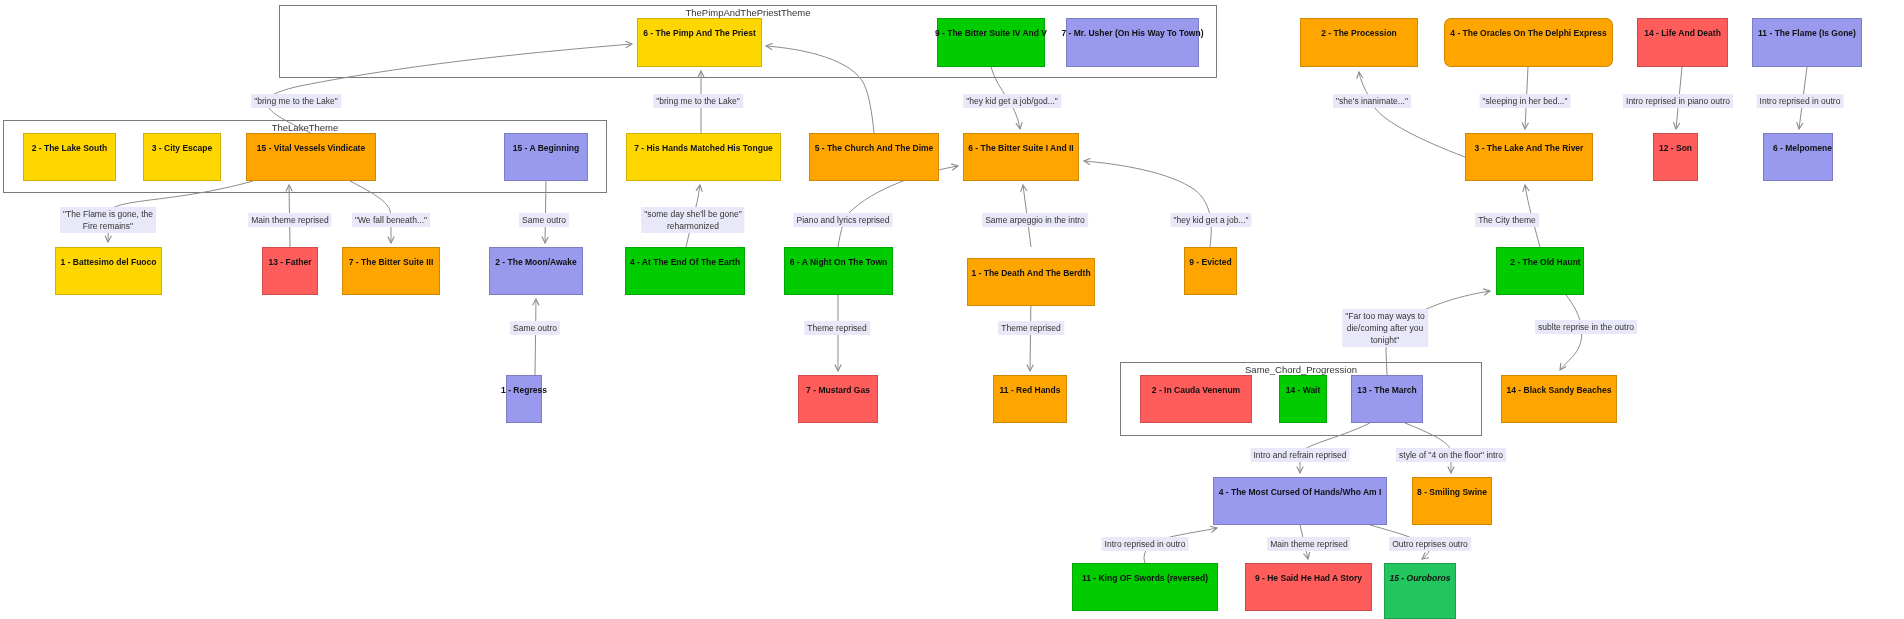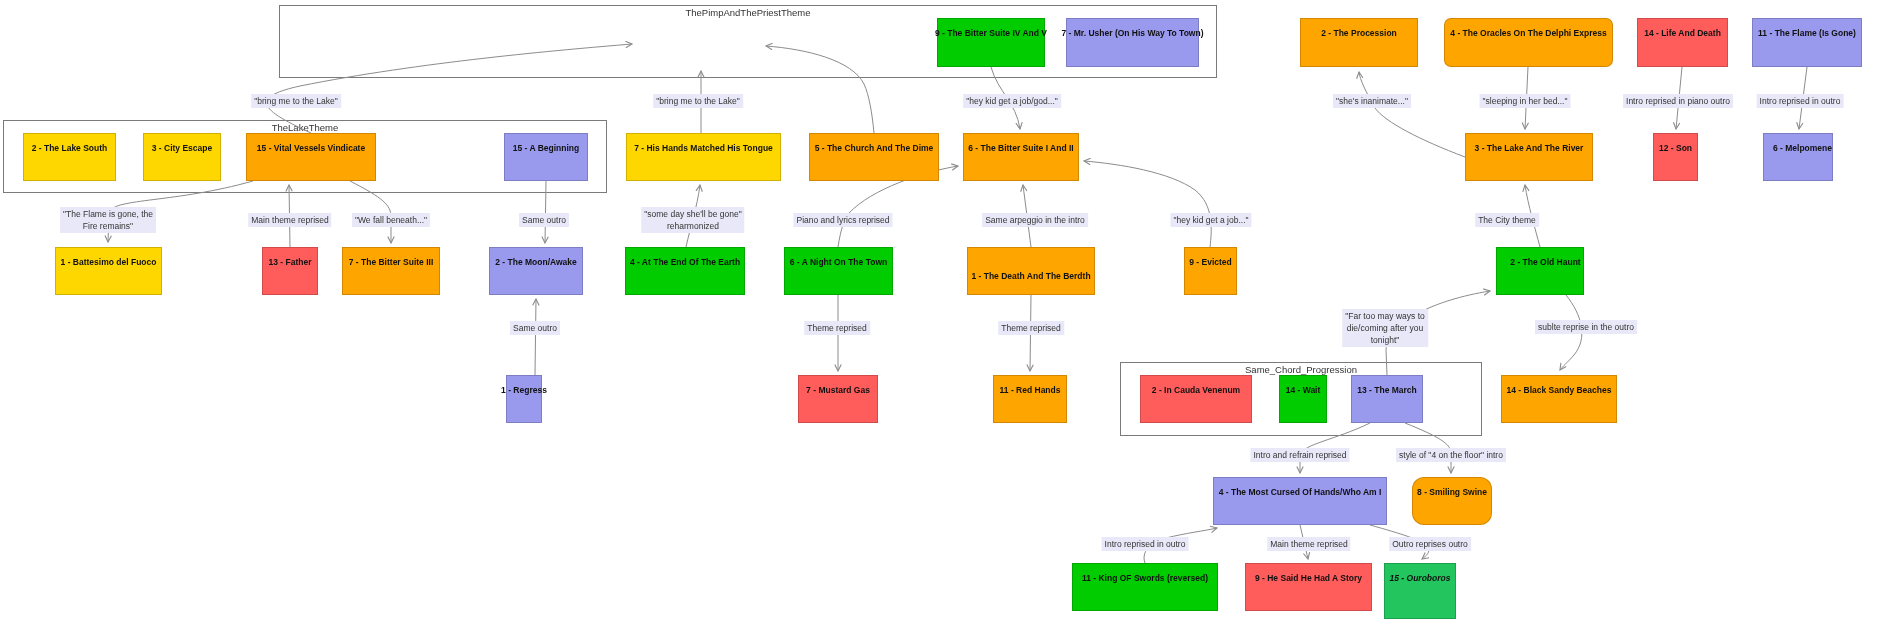--- a/index.html
+++ b/index.html
@@ -146,20 +146,23 @@
     </div>
     <div class="edge-label" style="left: 1145px; top: 544px; background: rgb(232, 232, 248);">
       <div>Intro reprised in outro</div>
     </div>
     <div class="edge-label" style="left: 1309px; top: 544px; background: rgb(232, 232, 248);">
       <div>Main theme reprised</div>
     </div>
     <div class="edge-label" style="left: 1430px; top: 544px; background: rgb(232, 232, 248);">
       <div>Outro reprises outro</div>
     </div>
+    <div class="node" style="left: 637px; top: 18px; width: 125px; height: 49px; background: rgb(255, 215, 0);">
+      <span>6 - The Pimp And The Priest</span>
+    </div>
     <div class="node" style="left: 937px; top: 18px; width: 108px; height: 49px; background: rgb(0, 204, 0);">
       <span>9 - The Bitter Suite IV And V</span>
     </div>
     <div class="node" style="left: 1066px; top: 18px; width: 133px; height: 49px; background: rgb(153, 153, 238);">
       <span>7 - Mr. Usher (On His Way To Town)</span>
     </div>
     <div class="node" style="left: 1300px; top: 18px; width: 118px; height: 49px; background: rgb(255, 165, 0);">
       <span>2 - The Procession</span>
     </div>
     <div class="node" style="left: 1444px; top: 18px; width: 169px; height: 49px; background: rgb(255, 165, 0); border-radius: 7px;">
@@ -212,21 +215,21 @@
     </div>
     <div class="node" style="left: 489px; top: 247px; width: 94px; height: 48px; background: rgb(153, 153, 238);">
       <span>2 - The Moon/Awake</span>
     </div>
     <div class="node" style="left: 625px; top: 247px; width: 120px; height: 48px; background: rgb(0, 204, 0);">
       <span>4 - At The End Of The Earth</span>
     </div>
     <div class="node" style="left: 784px; top: 247px; width: 109px; height: 48px; background: rgb(0, 204, 0);">
       <span>6 - A Night On The Town</span>
     </div>
-    <div class="node" style="left: 967px; top: 247px; width: 128px; height: 48px; background: rgb(255, 165, 0); align-items: center;">
+    <div class="node" style="left: 967px; top: 258px; width: 128px; height: 48px; background: rgb(255, 165, 0);">
       <span>1 - The Death And The Berdth</span>
     </div>
     <div class="node" style="left: 1184px; top: 247px; width: 53px; height: 48px; background: rgb(255, 165, 0);">
       <span>9 - Evicted</span>
     </div>
     <div class="node" style="left: 1496px; top: 247px; width: 88px; height: 48px; background: rgb(0, 204, 0); padding-left: 11px;">
       <span>2 - The Old Haunt</span>
     </div>
     <div class="node" style="left: 506px; top: 375px; width: 36px; height: 48px; background: rgb(153, 153, 238);">
       <span>1 - Regress</span>
@@ -245,21 +248,21 @@
     </div>
     <div class="node" style="left: 1351px; top: 375px; width: 72px; height: 48px; background: rgb(153, 153, 238);">
       <span>13 - The March</span>
     </div>
     <div class="node" style="left: 1501px; top: 375px; width: 116px; height: 48px; background: rgb(255, 165, 0);">
       <span>14 - Black Sandy Beaches</span>
     </div>
     <div class="node" style="left: 1213px; top: 477px; width: 174px; height: 48px; background: rgb(153, 153, 238);">
       <span>4 - The Most Cursed Of Hands/Who Am I</span>
     </div>
-    <div class="node" style="left: 1412px; top: 477px; width: 80px; height: 48px; background: rgb(255, 165, 0); border-radius: 12px;">
+    <div class="node" style="left: 1412px; top: 477px; width: 80px; height: 48px; background: rgb(255, 165, 0);">
       <span>8 - Smiling Swine</span>
     </div>
     <div class="node" style="left: 1072px; top: 563px; width: 146px; height: 48px; background: rgb(0, 204, 0);">
       <span>11 - King OF Swords (reversed)</span>
     </div>
     <div class="node" style="left: 1245px; top: 563px; width: 127px; height: 48px; background: rgb(255, 92, 92);">
       <span>9 - He Said He Had A Story</span>
     </div>
     <div class="node" style="left: 1384px; top: 563px; width: 72px; height: 56px; background: #22c55e; font-style: italic;">
       <span>15 - Ouroboros</span>

